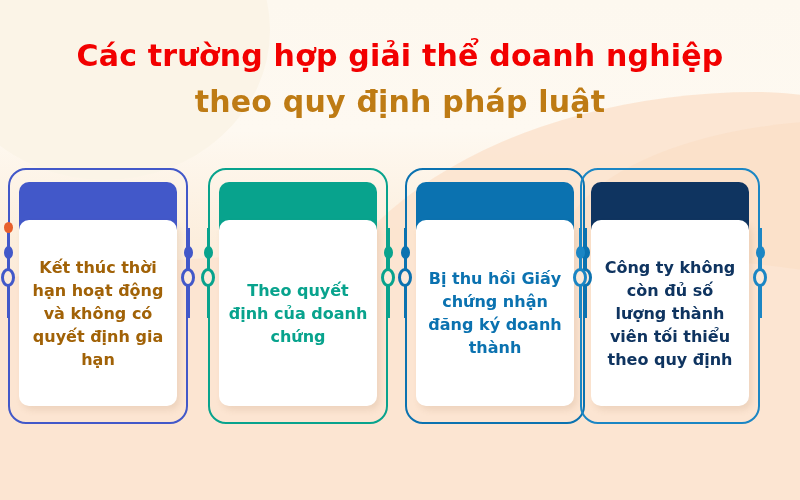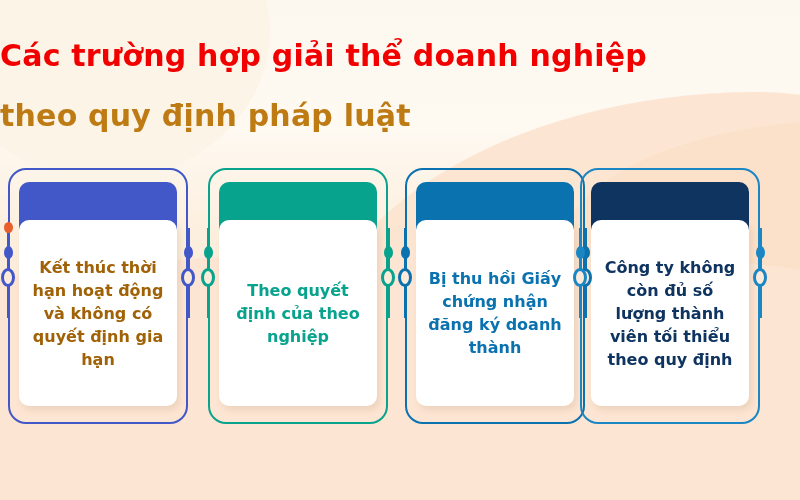--- a/index.html
+++ b/index.html
@@ -51,41 +51,41 @@
     width: 1100px; height: 330px;
     background: #FCE5D2;
     border-radius: 55% 45% 0 0 / 22% 26% 0 0;
   }
 
   
   .title-wrap {
     position: absolute;
     left: 0; top: 36px;
     width: 800px;
-    text-align: left;
+    text-align: center;
     z-index: 6;
   }
   .title-line1 {
     display: block;
     font-family: "DejaVu Sans", sans-serif;
     font-weight: bold;
     font-size: 30px;
     line-height: 40px;
     letter-spacing: .2px;
     color: #F20000;
   }
   .title-line2 {
     display: block;
     font-family: "DejaVu Sans", sans-serif;
     font-weight: bold;
     font-size: 30px;
     line-height: 40px;
     letter-spacing: .2px;
     color: #BE7B14;
-    margin-top: 20px;
+    margin-top: 6px;
   }
 
   
   .cards {
     position: absolute;
     left: 0; top: 168px;
     width: 800px;
     height: 260px;
     z-index: 5;
   }
@@ -233,21 +233,21 @@
 
         <div class="conn-dot" style="background: rgb(66, 88, 201);"></div>
         <div class="conn-ring" style="border-color: rgb(66, 88, 201);"></div>
       </div>
     </div>
 
     <div class="card-slot s1">
       <div class="frame" style="border-color: rgb(8, 163, 141);"></div>
       <div class="header-panel" style="background: rgb(8, 163, 141);"></div>
       <div class="body-card">
-        <div class="card-text" style="color: rgb(8, 163, 141);">Theo quyết định của theo nghiệp</div>
+        <div class="card-text" style="color: rgb(8, 163, 141);">Theo quyết định của doanh chứng</div>
       </div>
       <div class="conn left">
         <div class="conn-stem" style="background: rgb(8, 163, 141);"></div>
 
         <div class="conn-dot" style="background: rgb(8, 163, 141);"></div>
         <div class="conn-ring" style="border-color: rgb(8, 163, 141);"></div>
       </div>
       <div class="conn right">
         <div class="conn-stem" style="background: rgb(8, 163, 141);"></div>
 

